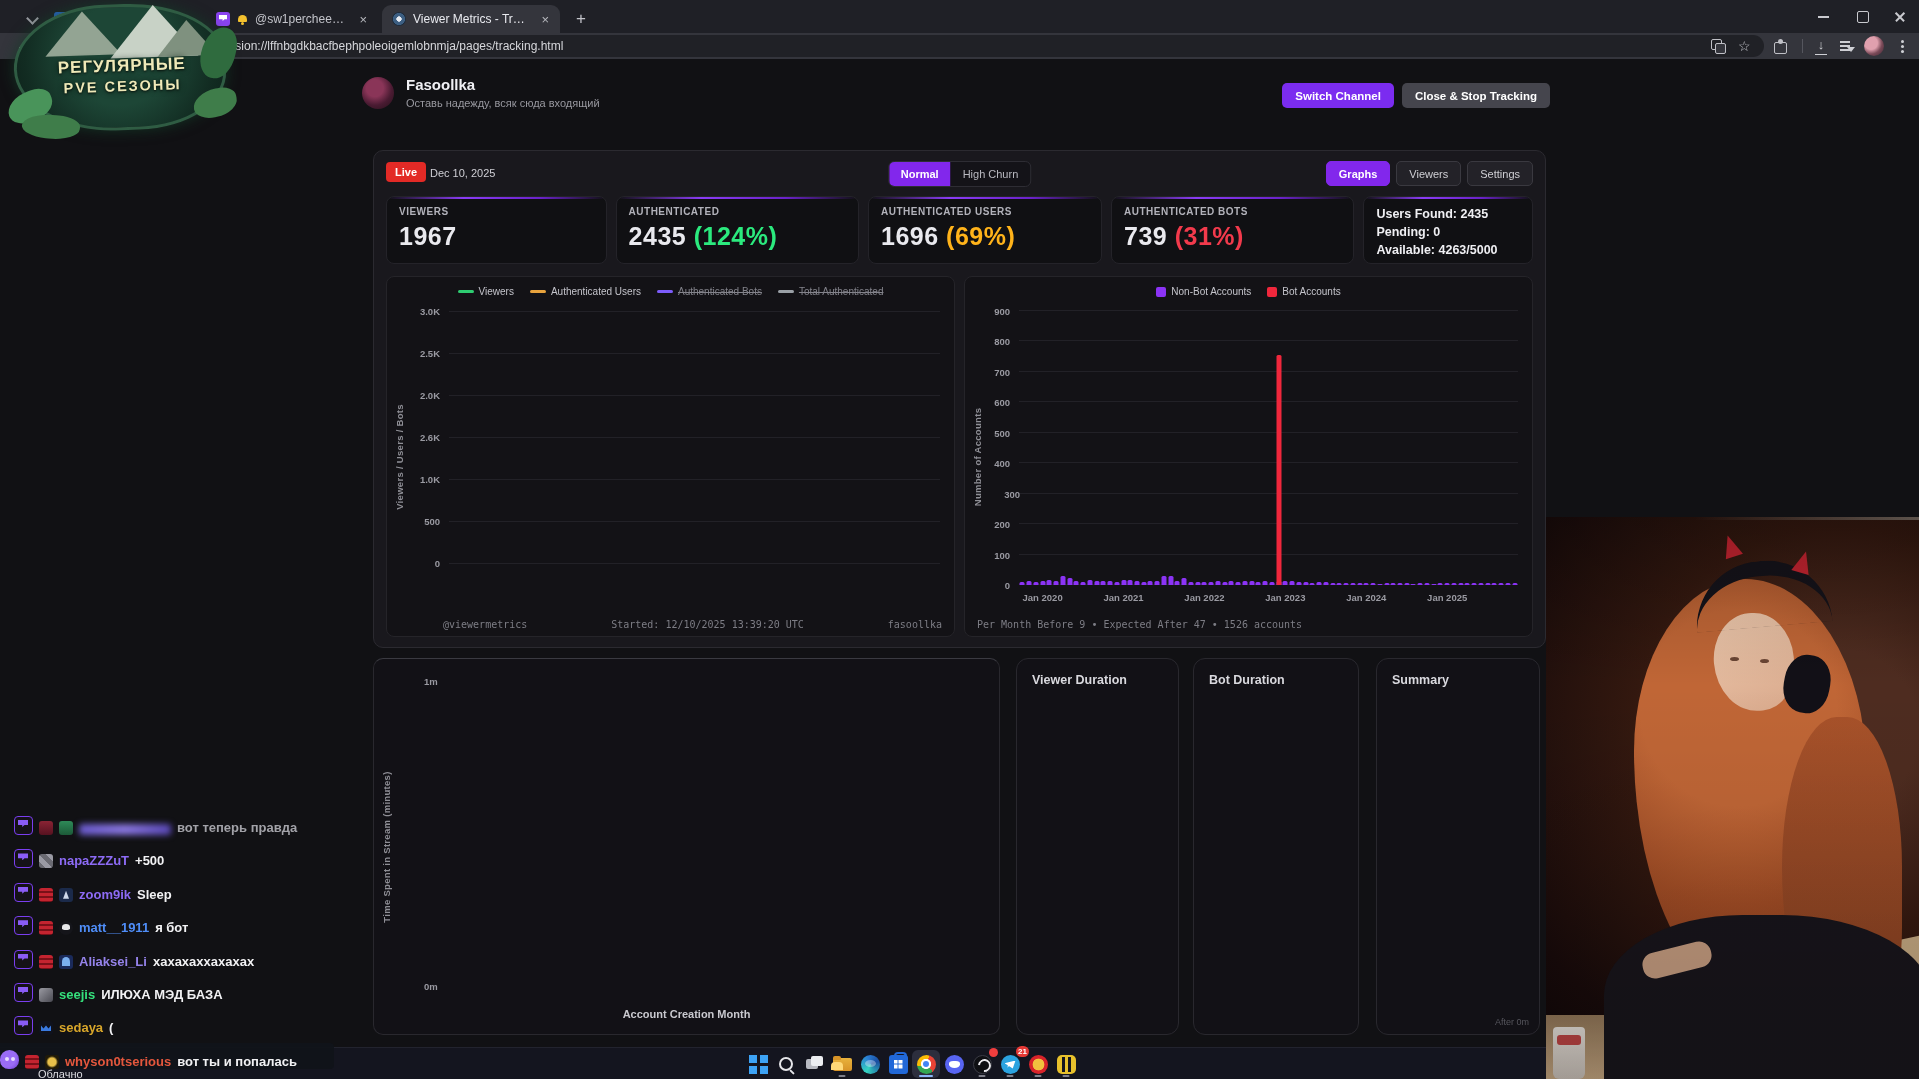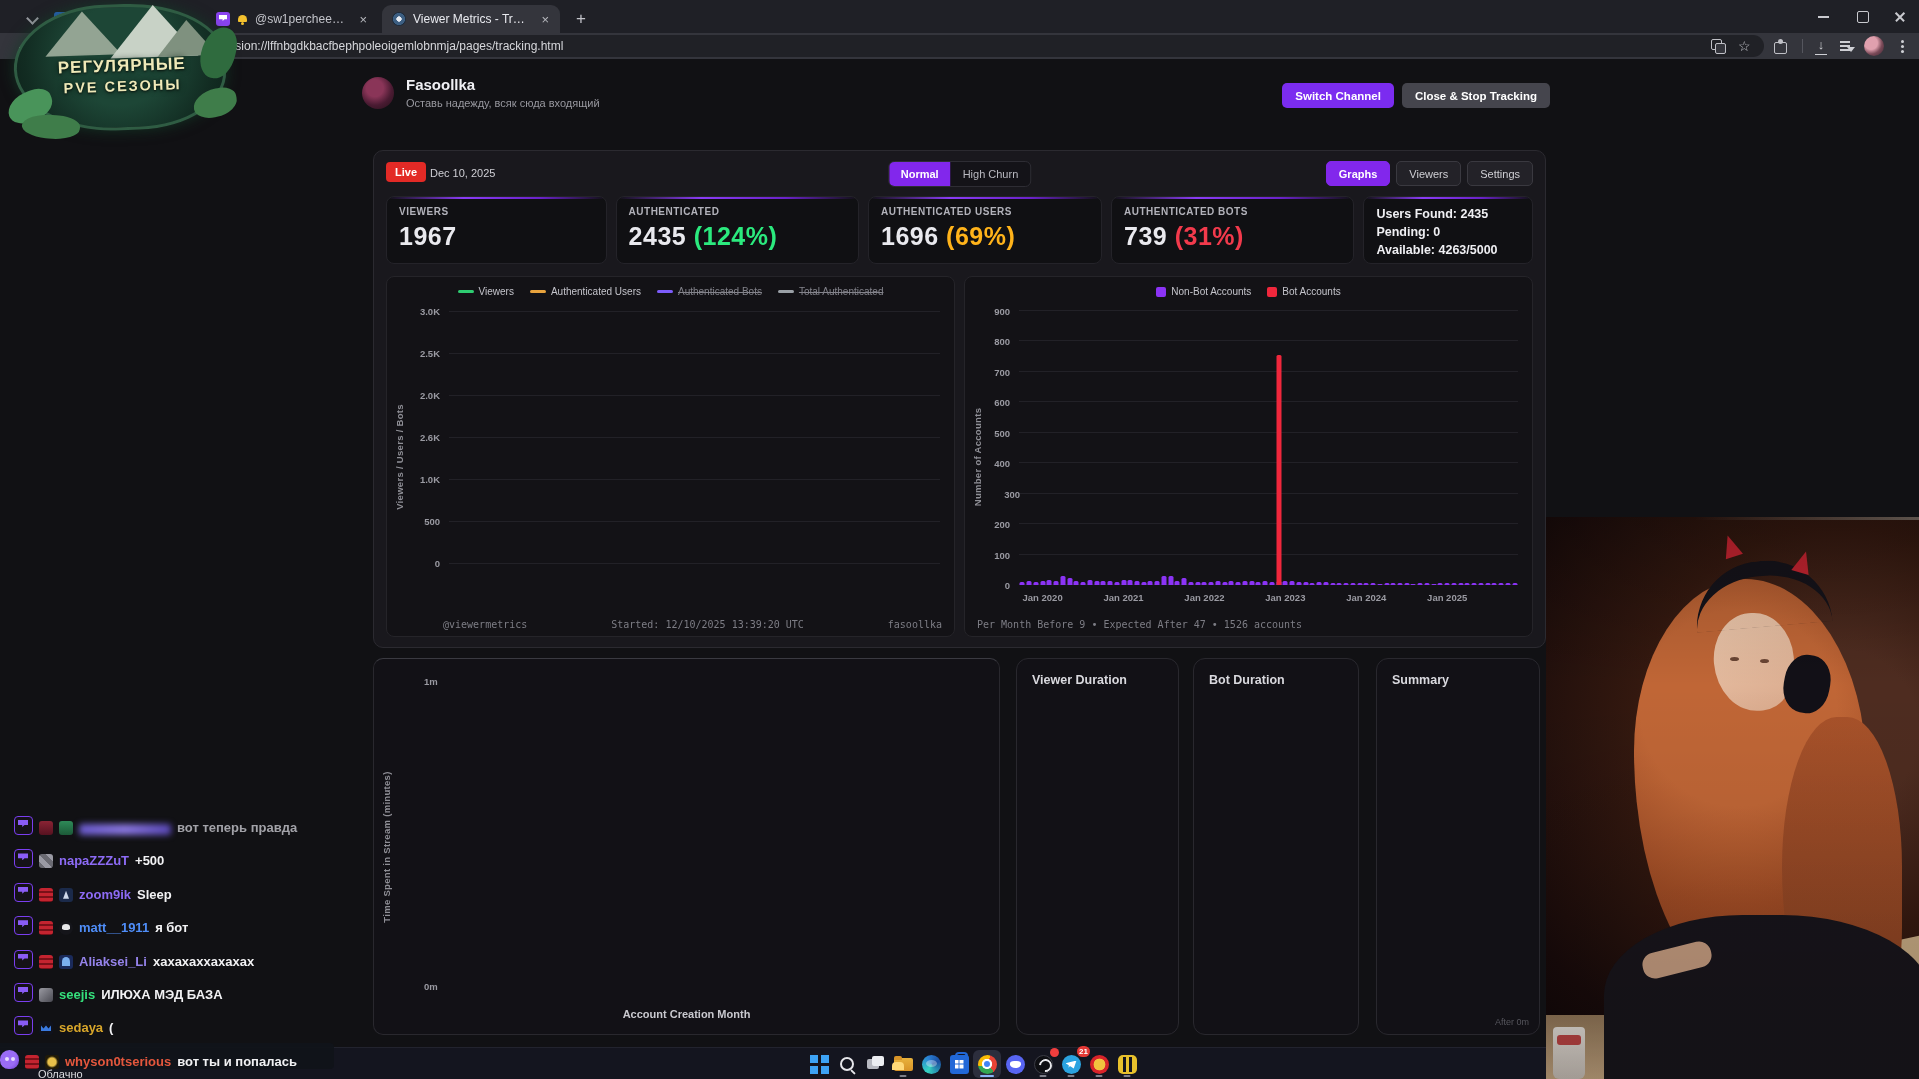--- a/index.html
+++ b/index.html
@@ -144,21 +144,21 @@
   .b-bat { background:#10121c; } .b-bat::after { content:""; position:absolute; left:2px; top:4px; width:10px; height:6px; background:#3a7ae0; clip-path:polygon(0 0,25% 50%,50% 0,75% 50%,100% 0,100% 100%,0 100%); }
   .b-gold { background:radial-gradient(circle,#e8c04a 0 40%,#201a08 60%); }
   .uname { font-weight:bold; }
   .uname.blur { width:92px; height:11px; border-radius:3px; background:linear-gradient(90deg,#6a5acd,#8a77e0 50%,#5a48b8); filter:blur(3px); }
   .msg { color:#f2f2f4; }
   .msg.muted { color:#a2a2a8; }
   .chatnote { position:absolute; left:38px; top:25px; font-size:11px; font-weight:normal; color:#dddde2; }
 
   
   .taskbar { position:absolute; left:0; top:1047px; width:1919px; height:32px; background:#14151f; border-top:1px solid #22232e; z-index:40; }
-  .tbicons { position:absolute; left:805px; top:2px; display:flex; }
+  .tbicons { position:absolute; left:744px; top:2px; display:flex; }
   .slot { width:28px; height:28px; border-radius:6px; position:relative; display:flex; align-items:center; justify-content:center; }
   .slot.active { background:#2c2e3d; }
   .indicator { position:absolute; bottom:1px; left:50%; transform:translateX(-50%); width:7px; height:2.5px; border-radius:2px; background:#7e7f8a; }
   .indicator.wide { width:14px; background:#8ab4f8; }
   .ti { width:19px; height:19px; position:relative; }
   .ti-start-icon { background:#3da3f5; } .ti-start-icon::after { content:""; position:absolute; left:8px; top:0; width:3px; height:19px; background:#14151f; box-shadow:0 0 0 0; }
   .ti-start-icon::before { content:""; position:absolute; left:0; top:8px; width:19px; height:3px; background:#14151f; z-index:1; }
   .ti-search-icon::before { content:""; position:absolute; left:2px; top:2px; width:10px; height:10px; border:2px solid #e6e6ea; border-radius:50%; }
   .ti-search-icon::after { content:""; position:absolute; right:1px; bottom:1px; width:6px; height:2px; background:#e6e6ea; transform:rotate(45deg); border-radius:1px; }
   .ti-task-view-icon::before { content:""; position:absolute; left:1px; top:4px; width:12px; height:10px; background:#b8bac2; border-radius:2px; }

